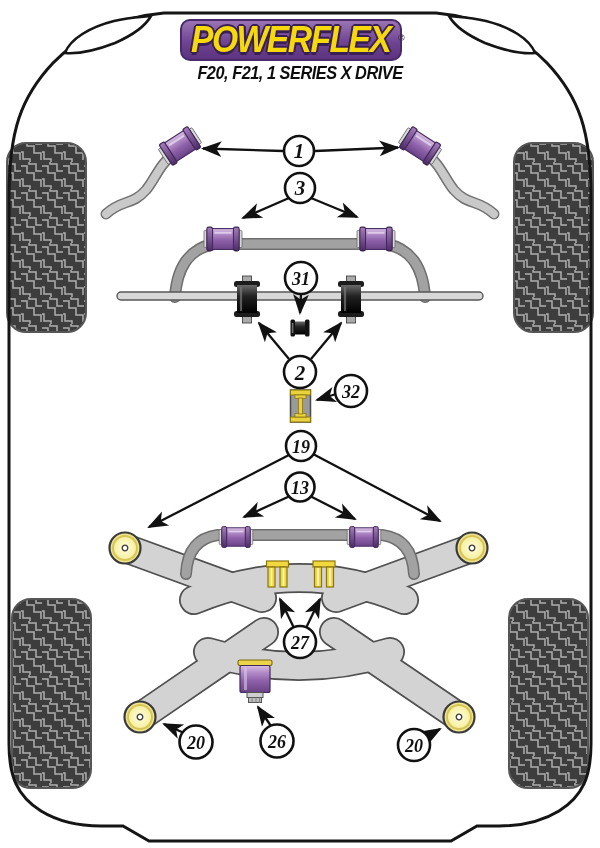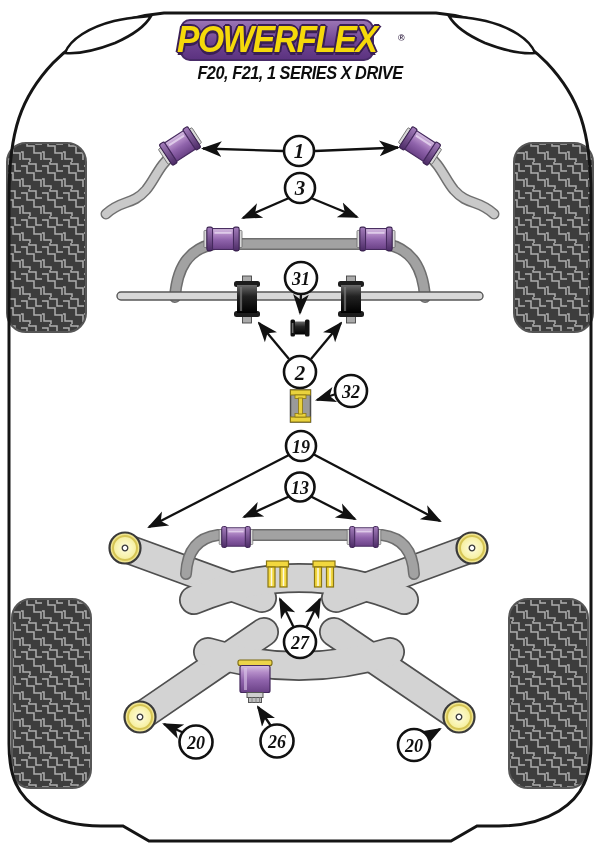--- a/index.html
+++ b/index.html
@@ -4,21 +4,21 @@
 <style>
   html,body { margin:0; padding:0; background:#ffffff; }
   .stage {
     position:relative; width:600px; height:848px; background:#ffffff;
     font-family:"Liberation Sans", sans-serif; overflow:hidden;
   }
   .stage svg { position:absolute; left:0; top:0; }
 
   
   .logo-badge {
-    position:absolute; left:180px; top:19px; width:194px; height:42px;
+    position:absolute; left:180px; top:19px; width:222px; height:42px;
     background:linear-gradient(180deg,#9a74b4 0%,#6f4492 55%,#5c3380 100%);
     border:2px solid #482a68; border-radius:10px; box-sizing:border-box;
     display:flex; align-items:center; justify-content:center;
   }
   .logo-text {
     color:#f5d90a; font-style:italic; font-weight:bold; font-size:33px;
     letter-spacing:-1.5px; transform:scale(1.02,1.12); white-space:nowrap;
     text-shadow:-2px 0 #3a1f54, 2px 0 #3a1f54, 0 -2px #3a1f54, 0 2px #3a1f54,
                 -1px -1px #3a1f54, 1px 1px #3a1f54, 1px -1px #3a1f54, -1px 1px #3a1f54;
   }

